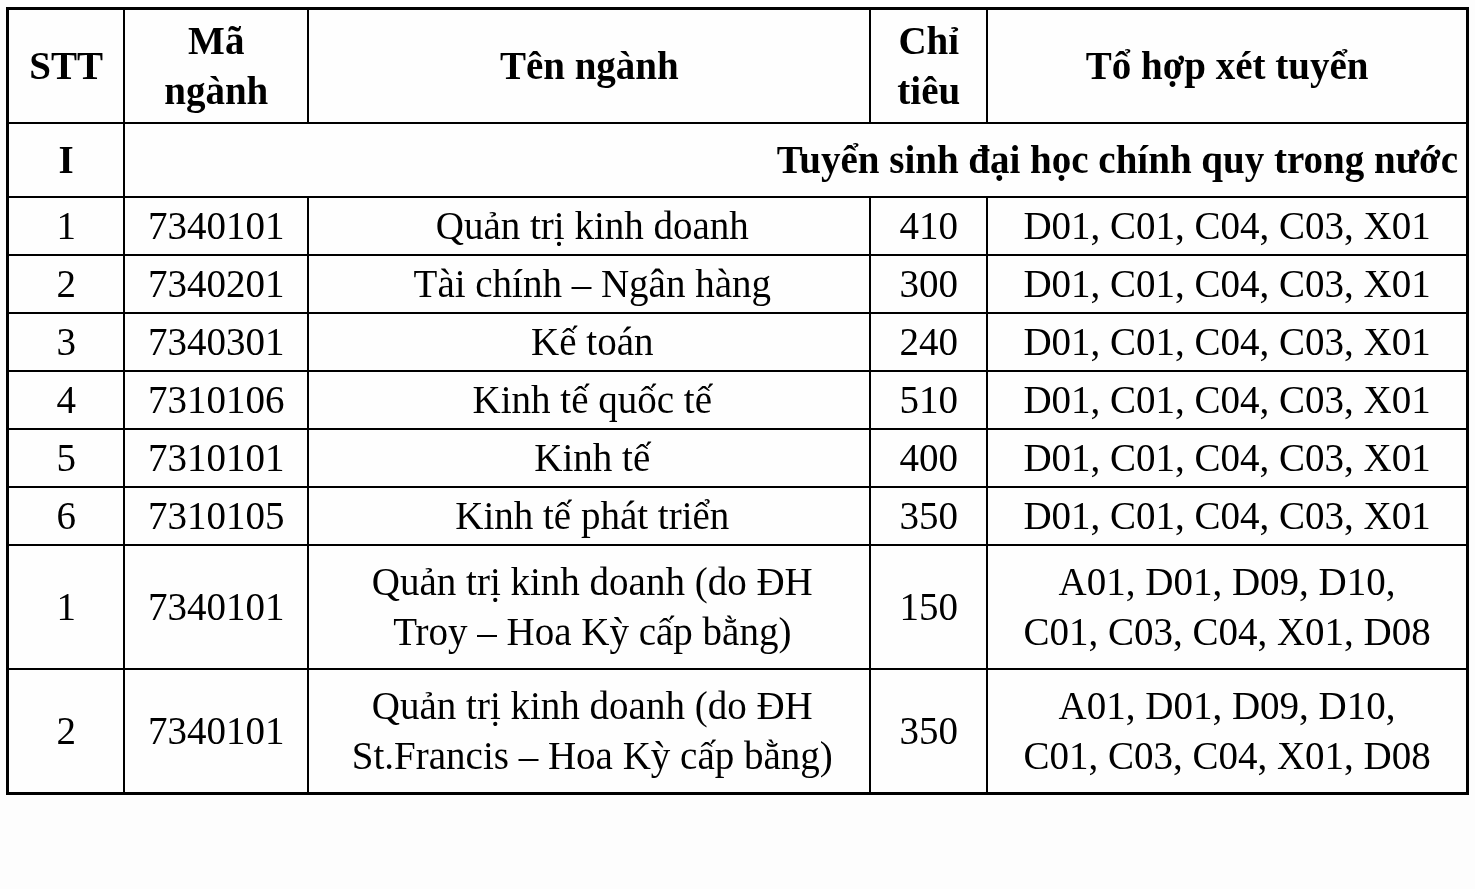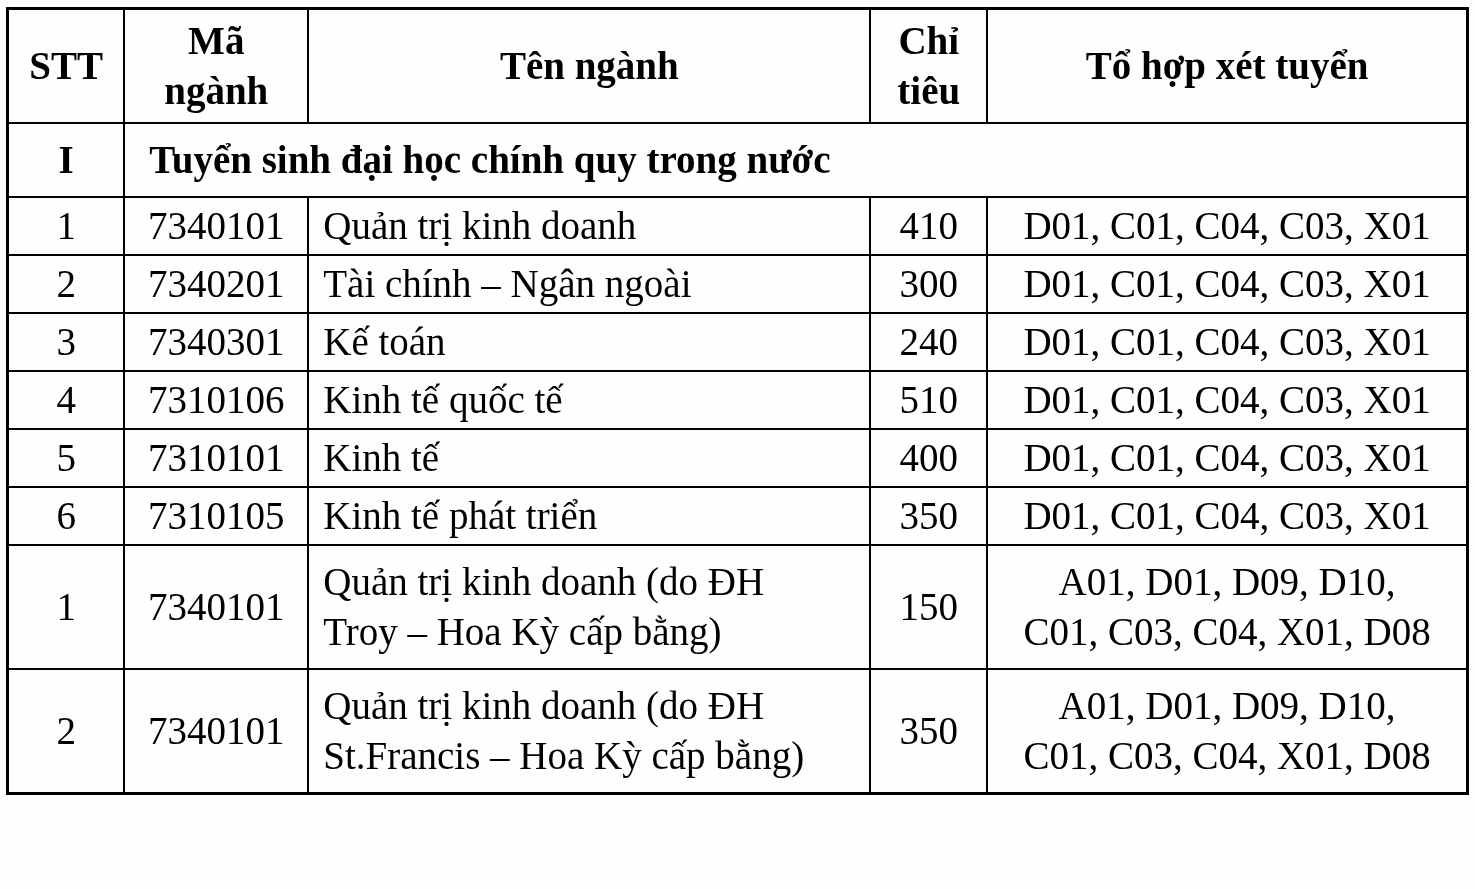--- a/index.html
+++ b/index.html
@@ -39,29 +39,29 @@
     font-weight: bold;
     text-align: center;
     height: 108px;
     white-space: pre-line;
   }
   tr.row-data td { height: 52px; }
   tr.row-section td { height: 68px; }
   tr.row-tall td { height: 118px; }
   .c-center { text-align: center; }
   .c-left   { text-align: left; padding-left: 14px; }
-  .pre      { white-space: pre-line; }
+  .pre      { white-space: pre-line; text-align: center; }
   .section-numeral {
     font-weight: bold;
     text-align: center;
   }
   .section-title {
     font-weight: bold;
-    text-align: left;
-    padding-left: 24px;
+    text-align: right;
+    padding-left: 5px;
   }
 </style>
 </head>
 <body>
 
 <div class="page">
   <table class="quota">
     <colgroup>
       <col style="width:8%">
       <col style="width:12.6%">
@@ -90,21 +90,21 @@
     <td class="c-center">1</td>
     <td class="c-center">7340101</td>
     <td class="c-left pre">Quản trị kinh doanh</td>
     <td class="c-center">410</td>
     <td class="c-center pre">D01, C01, C04, C03, X01</td>
   </tr>
 
   <tr class="row-data">
     <td class="c-center">2</td>
     <td class="c-center">7340201</td>
-    <td class="c-left pre">Tài chính – Ngân ngoài</td>
+    <td class="c-left pre">Tài chính – Ngân hàng</td>
     <td class="c-center">300</td>
     <td class="c-center pre">D01, C01, C04, C03, X01</td>
   </tr>
 
   <tr class="row-data">
     <td class="c-center">3</td>
     <td class="c-center">7340301</td>
     <td class="c-left pre">Kế toán</td>
     <td class="c-center">240</td>
     <td class="c-center pre">D01, C01, C04, C03, X01</td>

